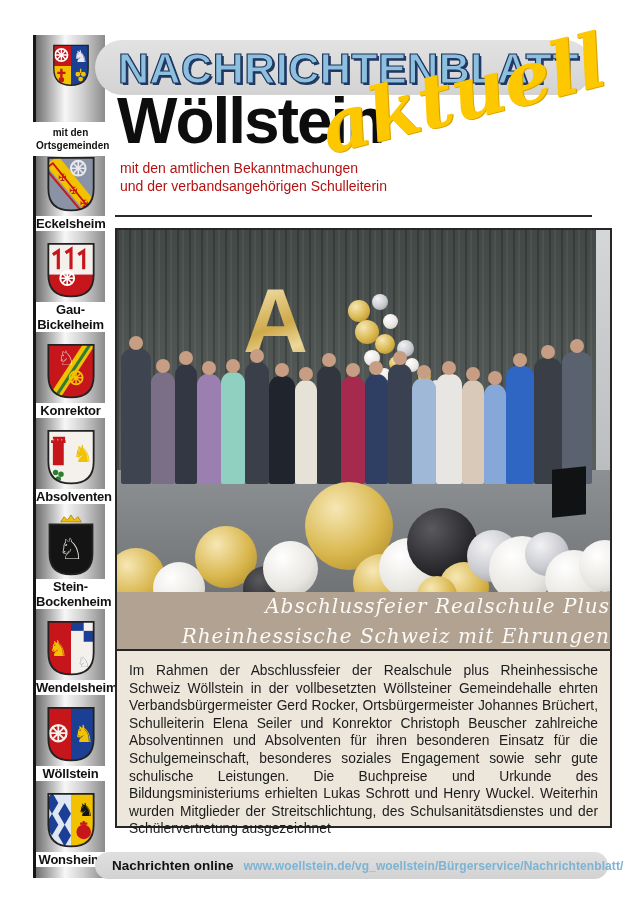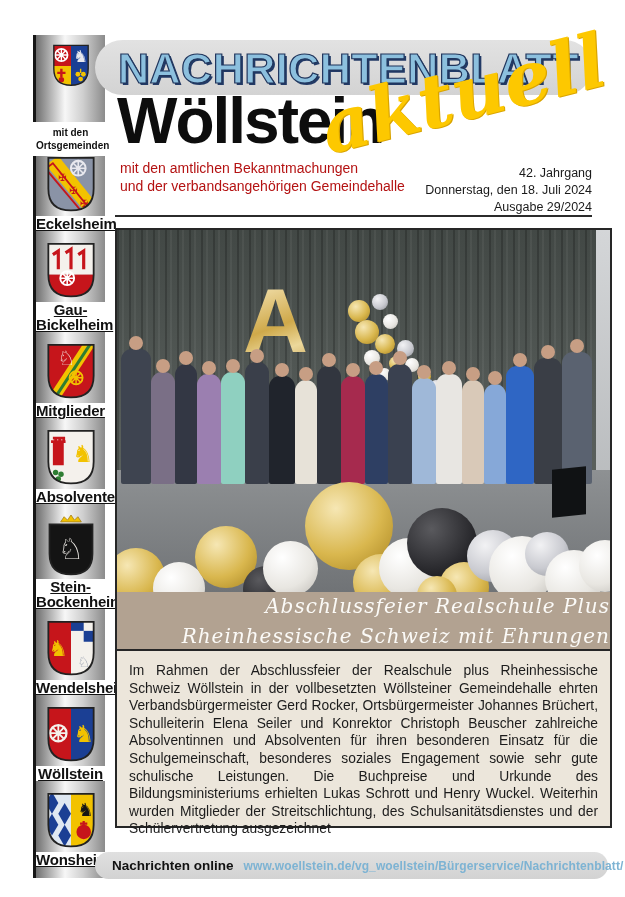--- a/index.html
+++ b/index.html
@@ -10,21 +10,21 @@
   .side-line{position:absolute;left:33px;top:35px;width:3px;height:843px;background:#151515;}
   .side-bar{position:absolute;left:36px;top:35px;width:69px;height:843px;
             background:linear-gradient(90deg,#6f6f6f,#f7f7f7 42%,#cfcfcf 68%,#8b8b8b);
             display:flex;flex-direction:column;align-items:center;}
   .vg-arms{margin-top:9px;}
   .side-head{margin-top:34px;width:100%;background:#fff;text-align:center;
              font-size:10px;font-weight:700;line-height:13px;padding:4px 16px;color:#111;}
   .muni{margin-top:0;display:flex;flex-direction:column;align-items:center;width:100%;}
   .muni + .muni{margin-top:0;}
   .muni .label{margin-top:2px;margin-bottom:11px;width:100%;background:#fff;text-align:center;
-               font-size:15px;font-weight:700;letter-spacing:-.2px;line-height:15px;color:#111;text-decoration:underline;}
+               font-size:13px;font-weight:700;letter-spacing:-.2px;line-height:15px;color:#111;}
   .muni:first-of-type{margin-top:10px;}
   svg.arms{display:block;}
 
   
   .pill{position:absolute;left:95px;top:40px;width:497px;height:55px;border-radius:28px;
         background:linear-gradient(180deg,#e2e2e2,#d3d3d3);}
   .nb-title{position:absolute;left:118px;top:44px;width:474px;
             font-size:43px;font-weight:700;letter-spacing:.5px;color:#8cc0de;
             -webkit-text-stroke:1.2px #20355c;
             text-shadow:2px 2px 0 #223a66;white-space:nowrap;}
@@ -163,21 +163,21 @@
       <svg class="arms" width="54" height="58" viewBox="0 0 56 64">
         <g clip-path="url(#clip)">
           <rect width="56" height="64" fill="#c6151b"></rect>
           <polygon points="42,0 56,0 14,64 0,64" fill="#f2c200"></polygon>
           <polygon points="48,0 52,0 10,64 6,64" fill="#2e7d32"></polygon>
           <text x="13" y="24" font-size="22" fill="#f4f1ec">♘</text>
           <use href="#wheel" x="42" y="48" stroke="#f2c200" fill="#f2c200" transform="scale(0.8)"></use>
         </g>
         <use href="#shield" fill="none" stroke="#222" stroke-width="2"></use>
       </svg>
-      <div class="label">Mitglieder</div>
+      <div class="label">Konrektor</div>
     </div>
 
     <div class="muni">
       <svg class="arms" width="54" height="58" viewBox="0 0 56 64">
         <g clip-path="url(#clip)">
           <rect width="28" height="64" fill="#f4f1ec"></rect>
           <rect x="28" width="28" height="64" fill="#f4f1ec"></rect>
           <rect x="8" y="14" width="12" height="26" fill="#c6151b"></rect>
           <path d="M6,14 h16 M8,10 h3 v4 M12.5,10 h3 v4 M17,10 h3 v4" stroke="#c6151b" stroke-width="3" fill="none"></path>
           <circle cx="11" cy="48" r="3" fill="#2e7d32"></circle>
@@ -251,28 +251,23 @@
     </div>
   </div>
 
   <div class="pill"></div>
   <div class="nb-title">NACHRICHTENBLATT</div>
   <div class="big-name">Wöllstein</div>
   <div class="script-word">aktuell</div>
 
   <div class="tagline">
     <div>mit den amtlichen  Bekanntmachungen</div>
-    <div>und der verbandsangehörigen Gemeindehalle</div>
+    <div>und der verbandsangehörigen Schulleiterin</div>
   </div>
 
-  <div class="issue">
-    <div>42. Jahrgang</div>
-    <div>Donnerstag, den 18. Juli 2024</div>
-    <div>Ausgabe 29/2024</div>
-  </div>
 
   <div class="head-rule"></div>
 
   <div class="frame">
 
     <div class="photo">
       <div class="curtain"></div>
       <div class="wallstrip"></div>
       <div class="floor"></div>
 

